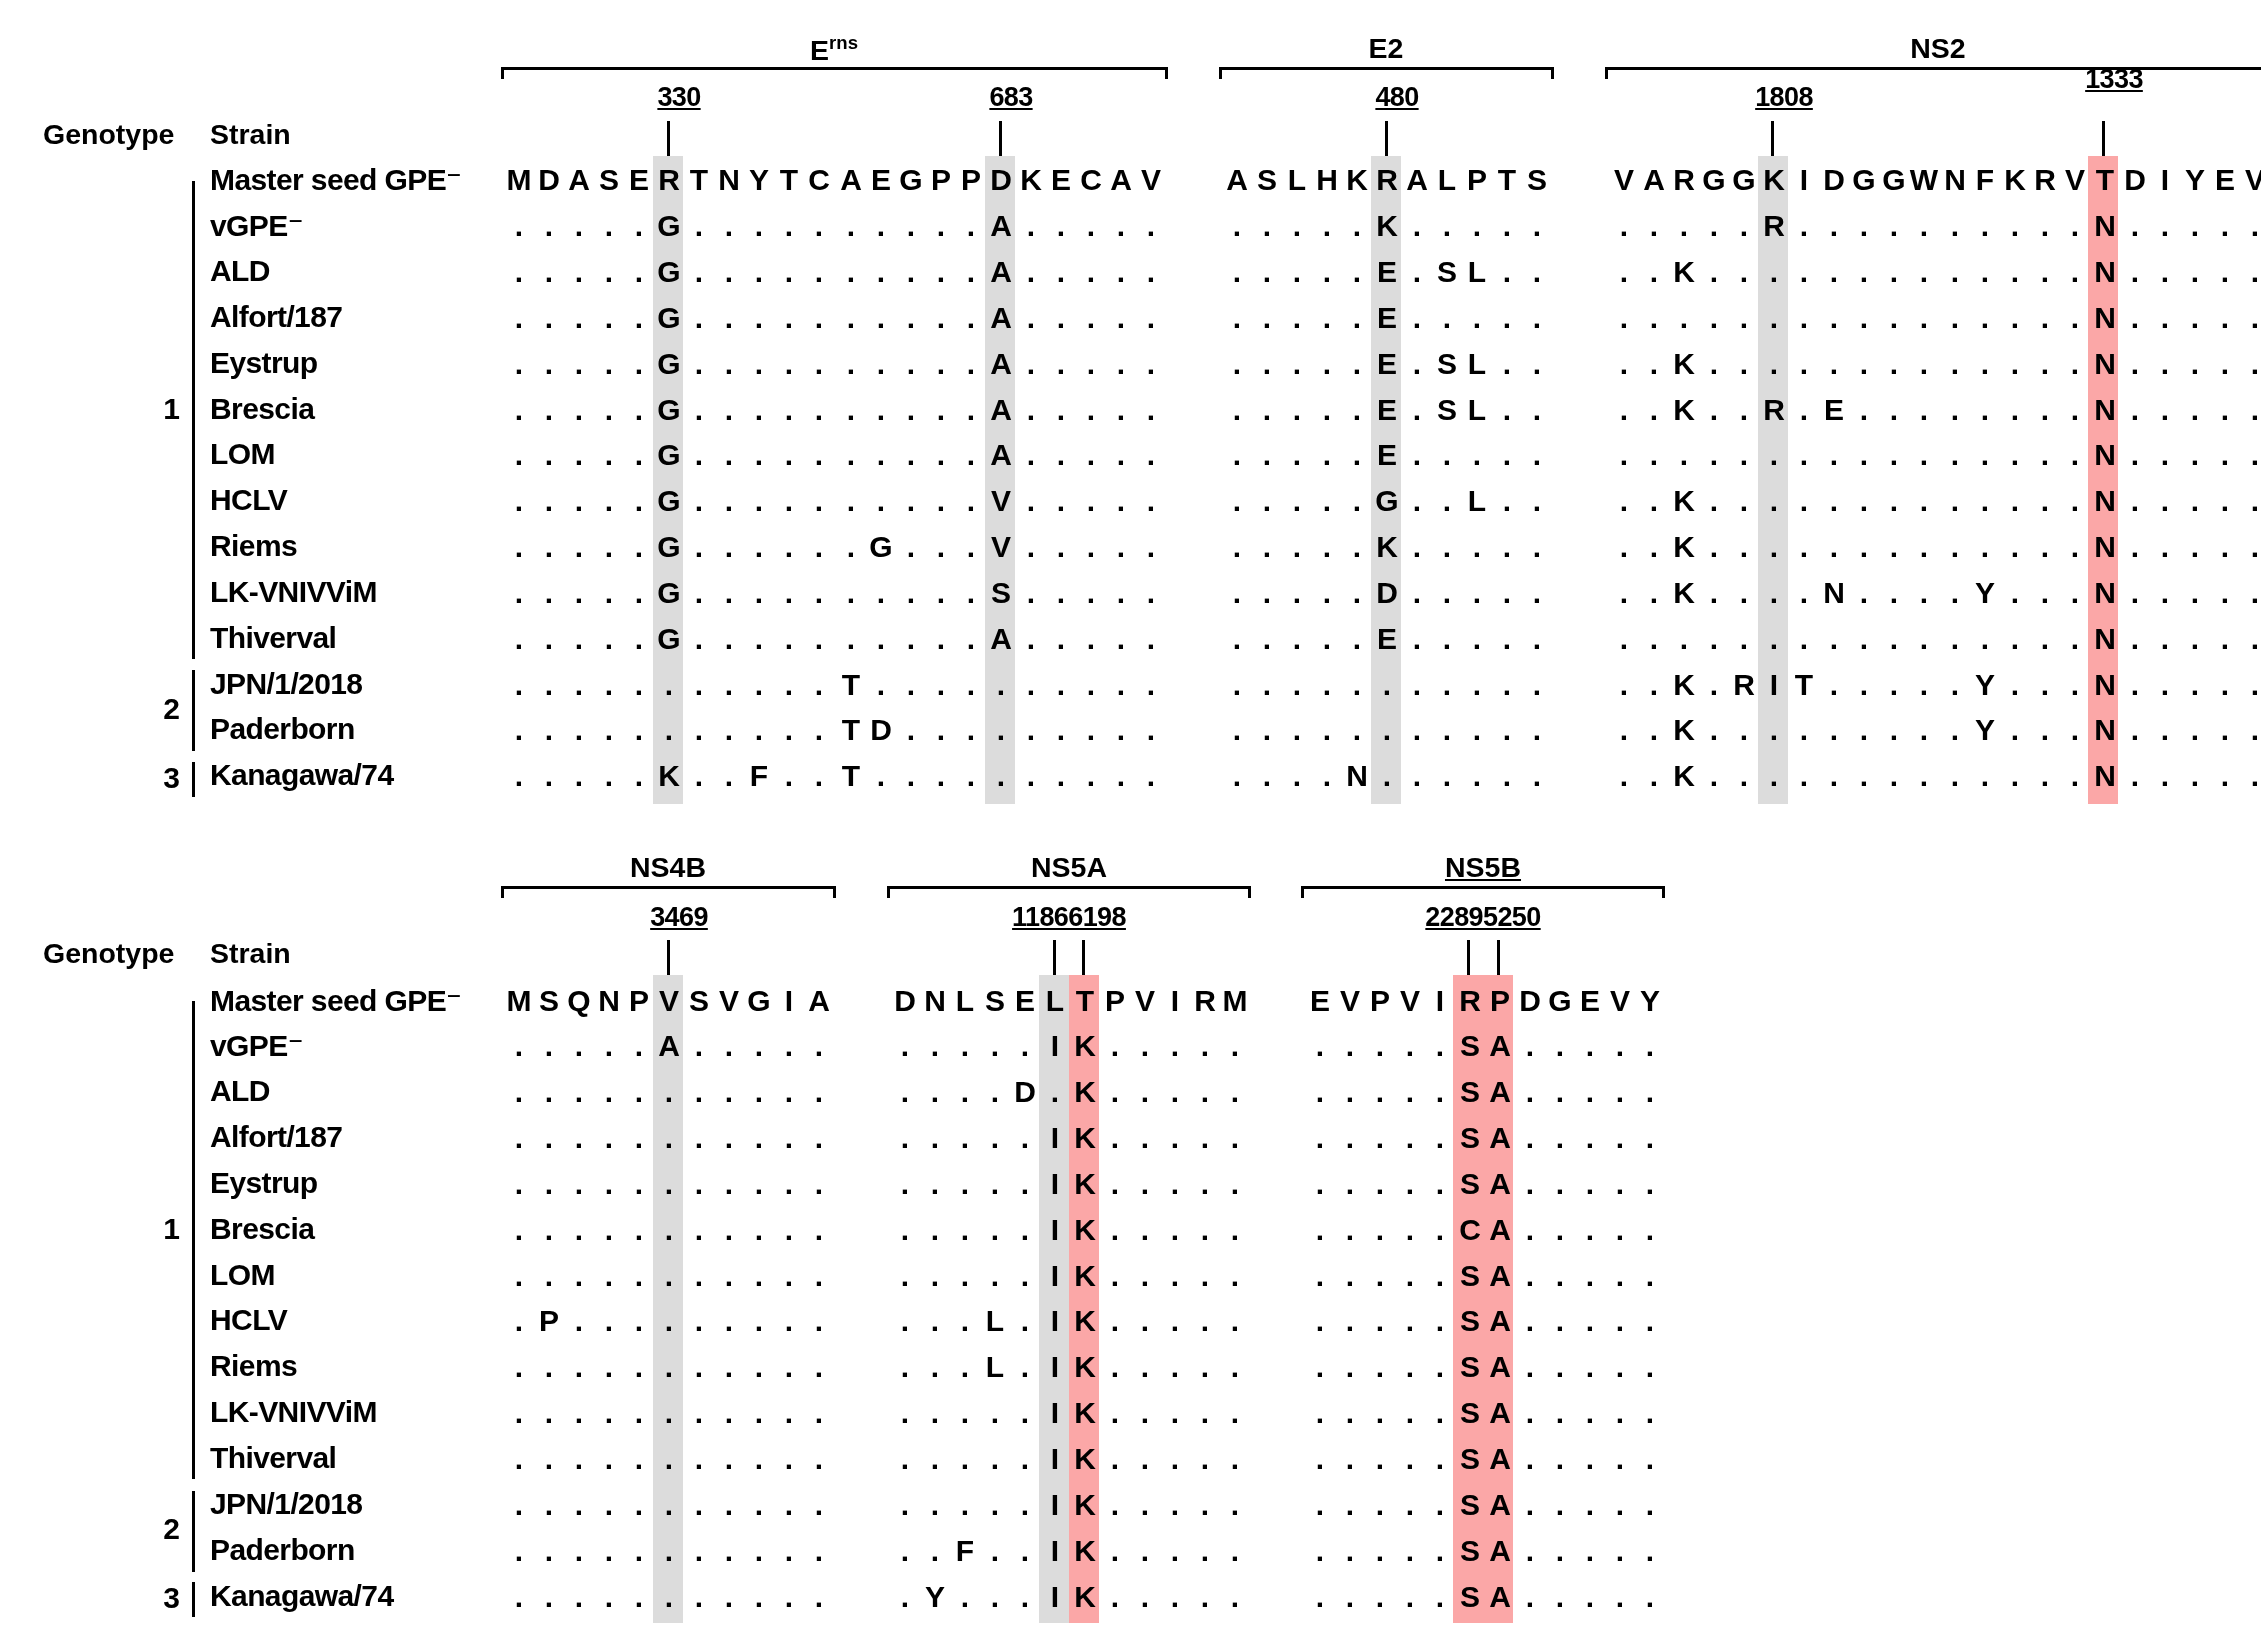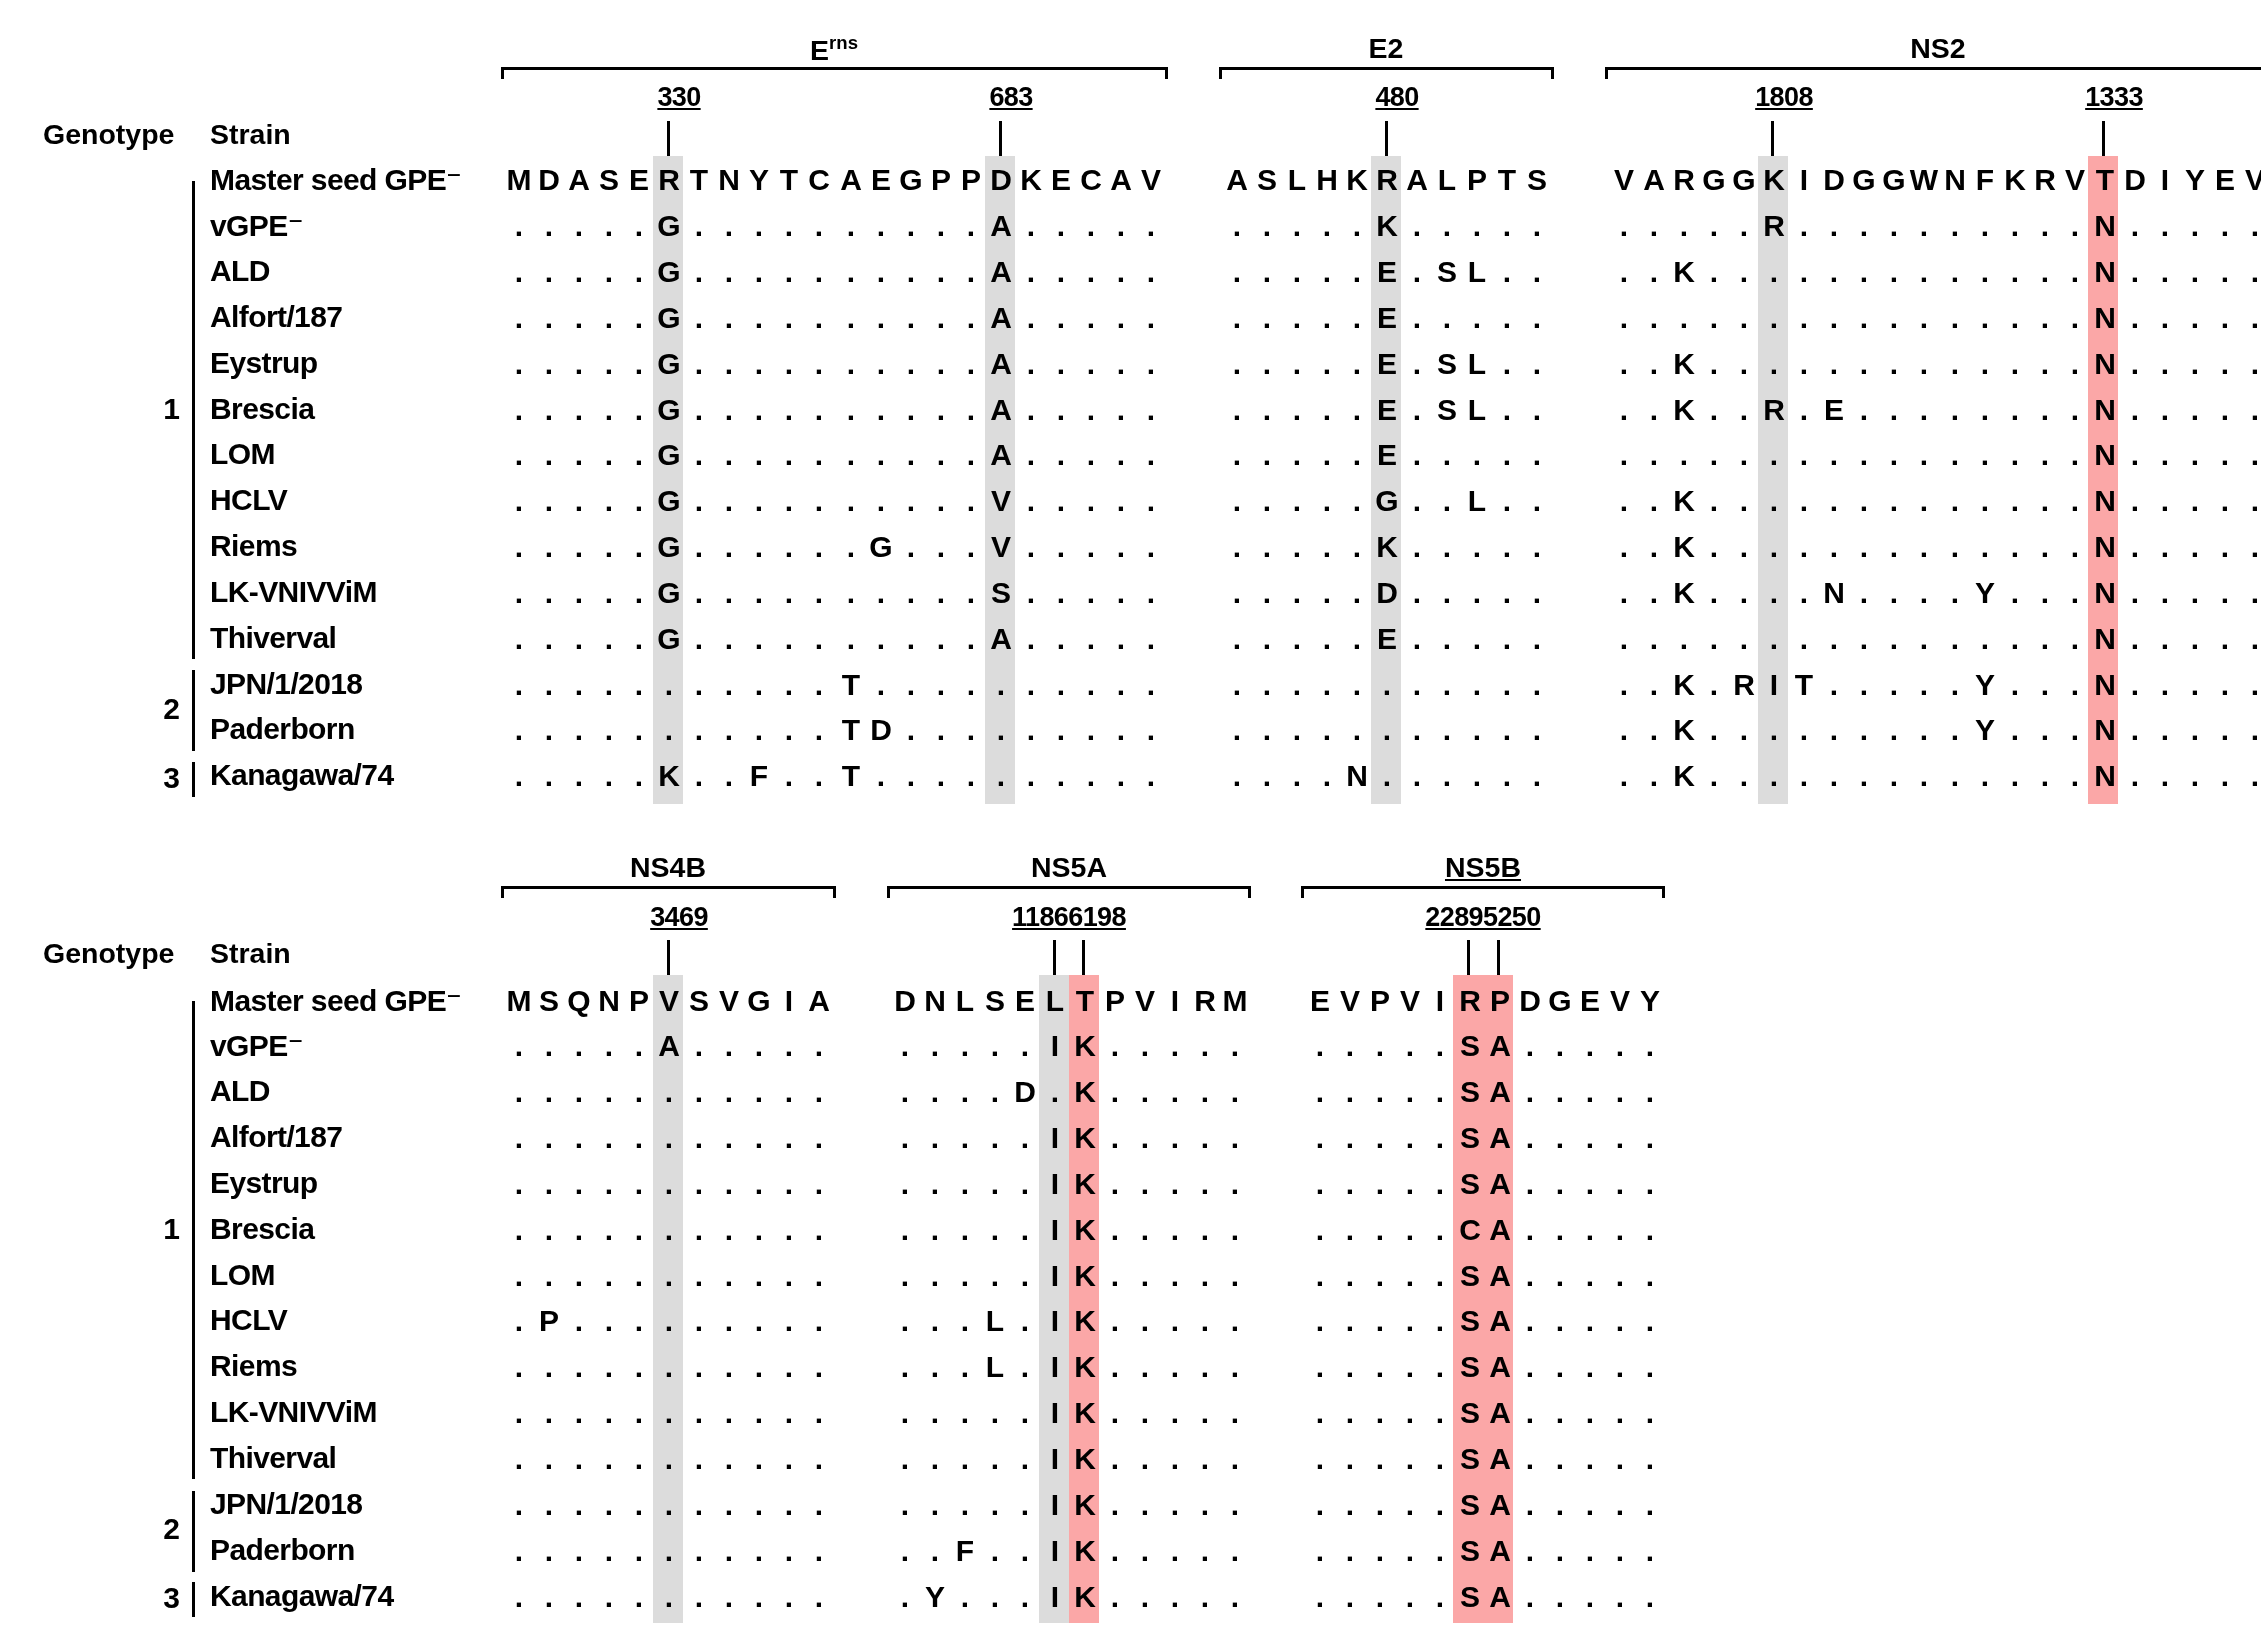--- a/index.html
+++ b/index.html
@@ -793,21 +793,21 @@
     <span class="aa dot">.</span>
     <span class="aa dot">.</span>
     <span class="aa dot">.</span>
     <span class="aa dot">.</span>
     <span class="aa dot">.</span>
     <span class="aa dot">.</span>
     <span class="aa dot">.</span>
   </div>
 <div class="col-hl red" style="left:2088px; top:156px; height:648px;"></div>
 <div class="tick" style="left:2102px; top:121px;"></div>
-<div class="pos-num" style="left:2114px; top:82px;">1333</div>
+<div class="pos-num" style="left:2114px; top:64px;">1333</div>
 <div class="seqrow" style="left:1940px; top:162px;">
     <span class="aa">N</span>
     <span class="aa">F</span>
     <span class="aa">K</span>
     <span class="aa">R</span>
     <span class="aa">V</span>
     <span class="aa">T</span>
     <span class="aa">D</span>
     <span class="aa">I</span>
     <span class="aa">Y</span>

